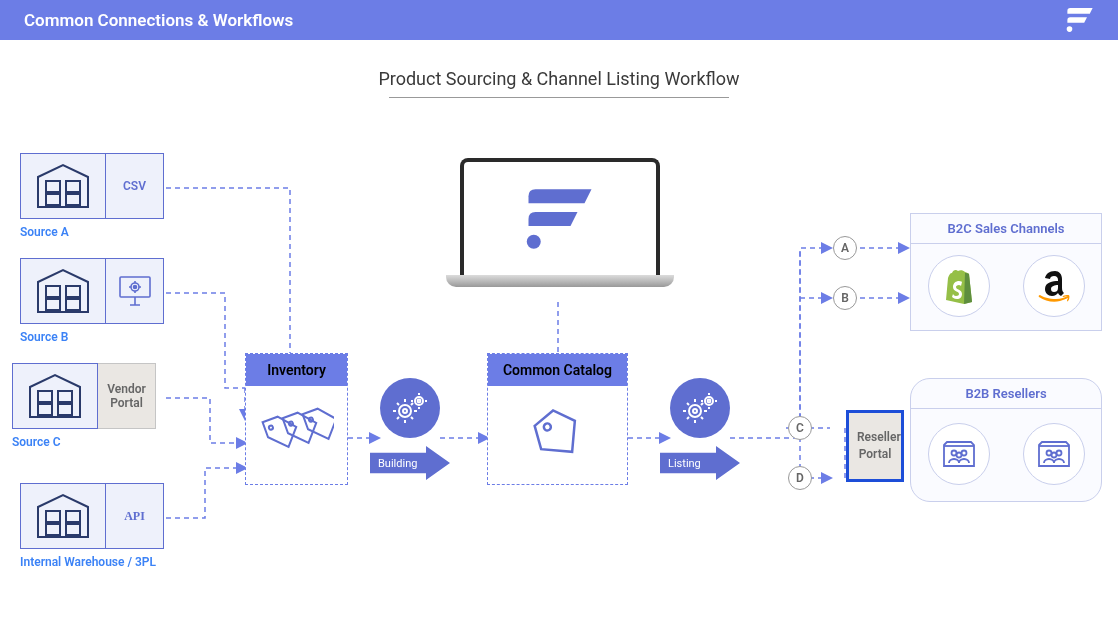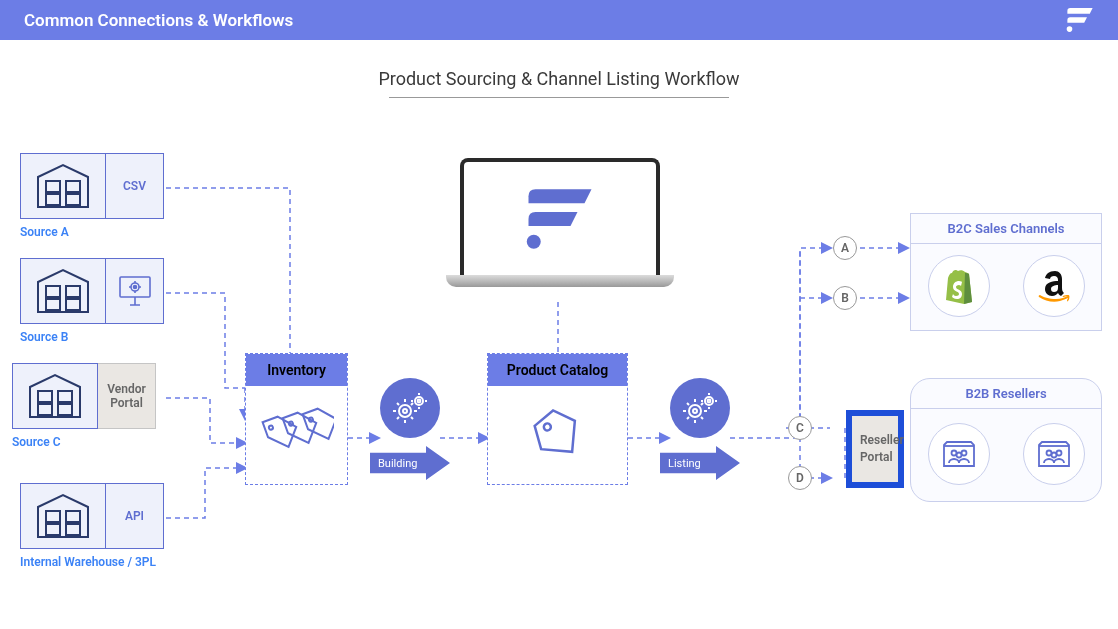--- a/index.html
+++ b/index.html
@@ -107,21 +107,21 @@
     font-weight:600;
     padding:7px 4px;
   }
   .logo-circle {
     width:62px; height:62px; border-radius:50%;
     border:1px solid #c9cfec;
     display:flex; align-items:center; justify-content:center;
     background:#fff;
   }
   .reseller-box {
-    border:6px solid #1d4ed8; background:#eae7e3;
+    border:3px solid #1d4ed8; background:#eae7e3;
     text-align:center; color:#666; font-size:12px; font-weight:600;
     padding: 16px 8px; line-height:1.4;
   }
   svg.conn { position:absolute; top:0; left:0; width:100%; height:100%; pointer-events:none; }
 </style>
 </head>
 <body>
 
 <div class="header">
   <div class="header-title">Common Connections &amp; Workflows</div>
@@ -248,21 +248,21 @@
     <div style="display:flex;">
       <div class="src-block" style="width:86px; height:66px;">
         <svg width="54" height="46" viewBox="0 0 54 46" stroke="#2a3a6a" stroke-width="2" fill="none">
           <path d="M2 14 L27 2 L52 14 L52 44 L2 44 Z"></path>
           <rect x="10" y="18" width="14" height="11"></rect>
             <rect x="30" y="18" width="14" height="11"></rect>
           <rect x="10" y="31" width="14" height="11"></rect>
             <rect x="30" y="31" width="14" height="11"></rect>
         </svg>
       </div>
-      <div class="src-block" style="width:58px; height:66px; border-left:none;">
+      <div class="src-block" style="width:58px; height:66px; border-left:none;font-family:Liberation Serif, serif;">
         <span class="src-label">API</span>
       </div>
     </div>
     <div class="src-caption" style="margin-top:6px; width:144px;">Internal Warehouse / 3PL</div>
   </div>
 
   <div class="abs flow-box" style="left:245px; top:255px; width:103px; height:132px;">
     <div class="flow-box-head">Inventory</div>
     <div style="display:flex; align-items:center; justify-content:center; height:98px;">
       <svg width="74" height="56" viewBox="0 0 74 56" stroke="#5f6ed0" stroke-width="2" fill="none">
@@ -290,21 +290,21 @@
       <circle cx="28" cy="12" r="4"></circle>
         <circle cx="28" cy="12" r="1.4"></circle>
       <path d="M28 6 L28 4 M28 18 L28 20 M22 12 L20 12 M34 12 L36 12"></path>
     </svg>
   </div>
   <div class="abs arrow-big" style="left:370px; top:348px;">
     <span>Building</span>
   </div>
 
   <div class="abs flow-box" style="left:487px; top:255px; width:141px; height:132px;">
-    <div class="flow-box-head">Product Catalog</div>
+    <div class="flow-box-head">Common Catalog</div>
     <div style="display:flex; align-items:center; justify-content:center; height:98px;">
       <svg width="56" height="56" viewBox="0 0 56 56" stroke="#5f6ed0" stroke-width="2.5" fill="none">
         <g transform="rotate(-40 28 28)">
             <path d="M16 6 L40 6 L50 28 L28 50 L6 28 Z"></path>
             <circle cx="25" cy="15" r="3.5"></circle>
           </g>
       </svg>
     </div>
   </div>
 

